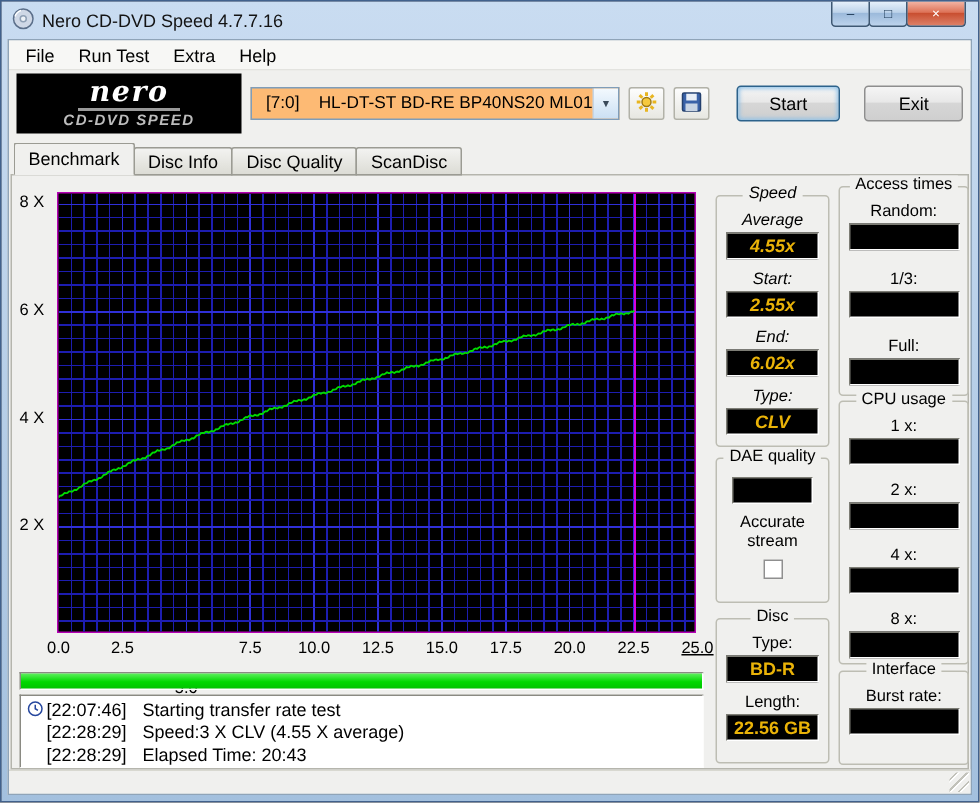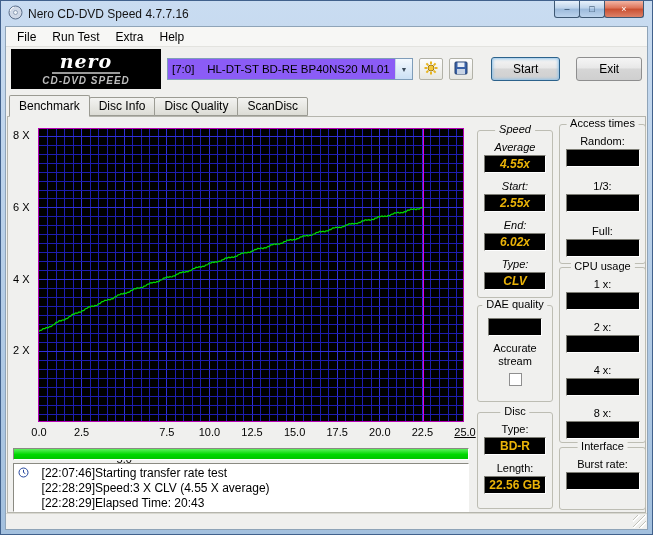--- a/index.html
+++ b/index.html
@@ -31,39 +31,39 @@
 
   
   .toolbar { height:44px; display:flex; align-items:center; padding:0 5px; gap:6px; }
   .nero-logo { width:150px; height:40px; background:#000; display:flex; flex-direction:column;
                align-items:center; justify-content:center; line-height:1; flex:none; }
   .nero-brand { font-family:"DejaVu Serif",serif; font-style:italic; font-weight:bold;
                 font-size:19px; color:#fff; letter-spacing:1px;
                 border-bottom:2px solid #9a9a9a; padding:0 8px 1px; }
   .nero-prod { font-style:italic; font-weight:bold; font-size:10px; color:#bcbcbc;
                letter-spacing:1px; margin-top:2px; }
-  .combo { width:246px; height:22px; border:1px solid #7f9db9; background:#8b5cf6;
-           display:flex; align-items:center; flex:none; }
+  .combo { width:246px; height:22px; border:1px solid #7f9db9; background:#fdba74;
+           display:flex; align-items:center; flex:none;text-align:right; }
   .combo-text { flex:1; padding-left:4px; white-space:pre; overflow:hidden; font-size:11.5px; }
   .combo-arrow { width:17px; height:20px; border-left:1px solid #c5d5e5;
                  background:linear-gradient(#f3f9fe,#cbe0f4); display:flex; align-items:center;
                  justify-content:center; font-size:7px; color:#3a4a5a; }
   .icon-btn { width:24px; height:22px; border:1px solid #b2b2a8; border-radius:2px;
               background:linear-gradient(#fdfdfd,#e7e7e1); display:flex; align-items:center;
               justify-content:center; padding:0; }
   .btn { height:24px; border:1px solid #8e8e8e; border-radius:3px; font-size:12px;
          background:linear-gradient(#f5f5f5,#e8e8e8 45%,#d6d6d6 50%,#cfcfcf);
          display:flex; align-items:center; justify-content:center; }
   .btn.start { width:70px; margin-left:12px; border-color:#2c628b;
                box-shadow:inset 0 0 3px 1px #8ec1e8; }
   .btn.exit { width:66px; margin-left:10px; }
 
   
   .tabstrip { position:absolute; top:68px; left:3px; height:22px; display:flex;
-              align-items:center; z-index:3; }
+              align-items:flex-end; z-index:3; }
   .tab { height:19px; padding:0 9px; display:flex; align-items:center; font-size:12px;
          background:linear-gradient(#f3f3f1,#dcdcd5); border:1px solid #9b9b93;
          margin-right:-1px; border-radius:2px 2px 0 0; }
   .tab.active { height:22px; background:#f0f0ee; border-bottom:1px solid #f0f0ee; z-index:4; }
 
   .content { position:absolute; left:1px; right:1px; top:89px; bottom:16px;
              border:1px solid #b5b5ad; background:#f0f0ee; z-index:2; }
 
   
   .chart-area { position:absolute; left:0; top:0; width:464px; height:328px; }
@@ -73,21 +73,21 @@
 
   
   .progress { position:absolute; left:5px; top:331px; width:456px; height:12px;
               border:1px solid; border-color:#8a8a82 #fff #fff #8a8a82; background:#e6e6e0; }
   .progress-fill { height:100%; background:linear-gradient(#5df05d,#00d800 55%,#00c400); }
   .log { position:absolute; left:5px; top:346px; width:456px; height:49px;
          border:1px solid; border-color:#8a8a82 #fff #fff #8a8a82; background:#fff;
          padding:1px 2px; overflow:hidden; }
   .log-row { display:flex; align-items:center; height:15px; font-size:12px; }
   .log-icon { width:15px; display:flex; justify-content:center; }
-  .log-time { width:64px;text-align:right; }
+  .log-time { width:64px; }
 
   
   .group { position:absolute; border:1px solid #bdbdb3; border-radius:3px; }
   .gtitle { position:absolute; top:-8px; left:50%; transform:translateX(-50%);
             background:#f0f0ee; padding:0 4px; font-size:11px; white-space:nowrap; }
   .col1 { left:469px; width:76px; }
   .col2 { left:551px; width:87px; }
   .pair { }
   .plabel { text-align:center; font-size:11px; height:13px; }
   .vbox { margin:1px auto 0; background:#000; color:#eab308; font-weight:bold; font-size:12px;

